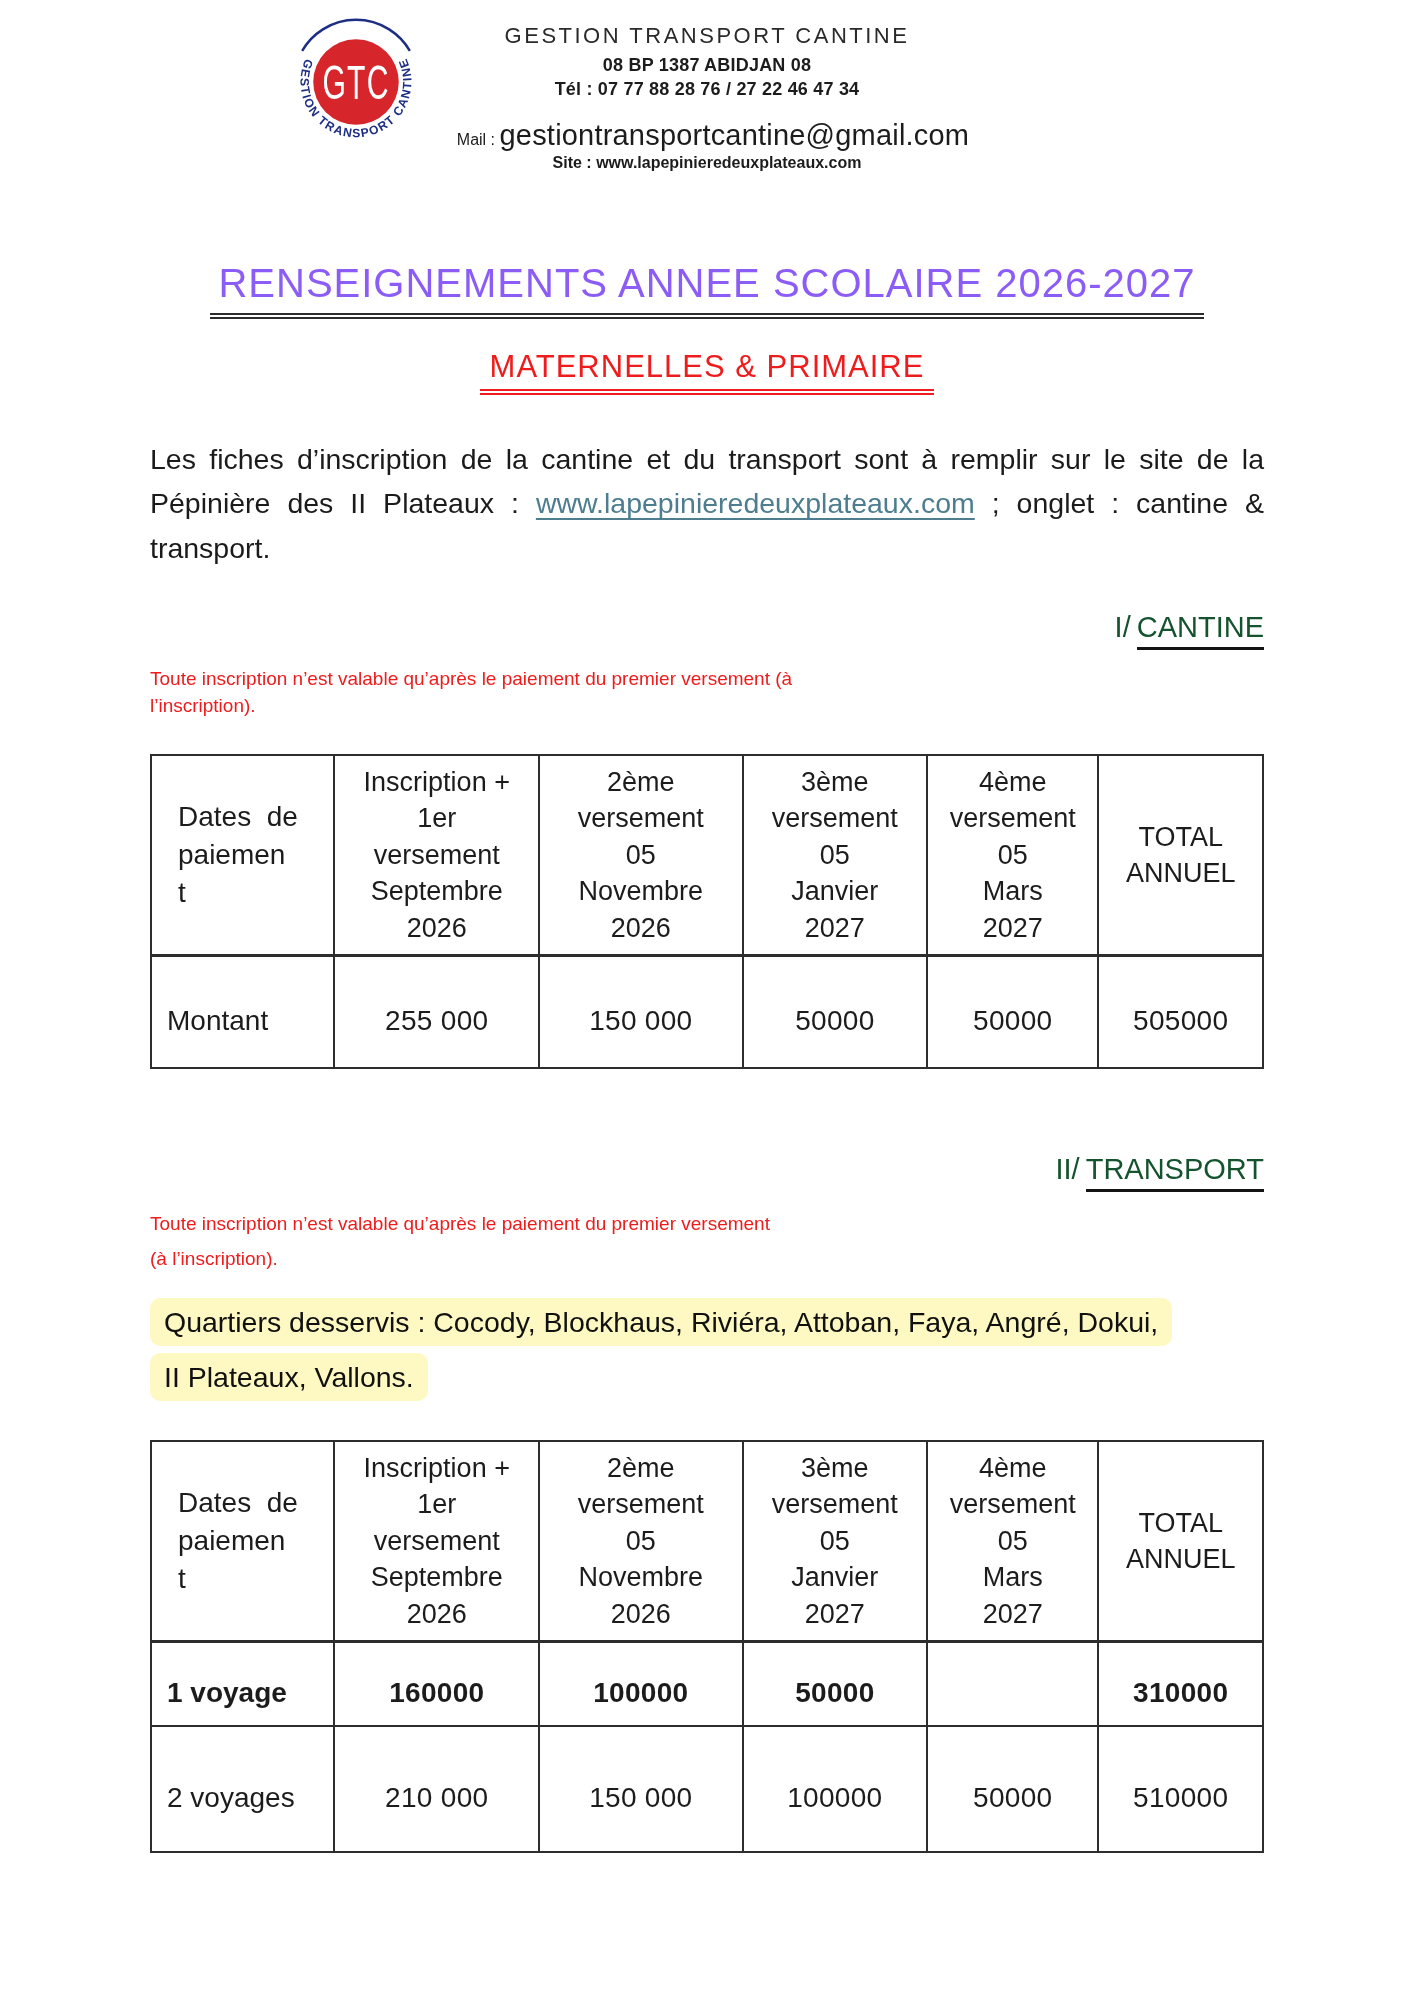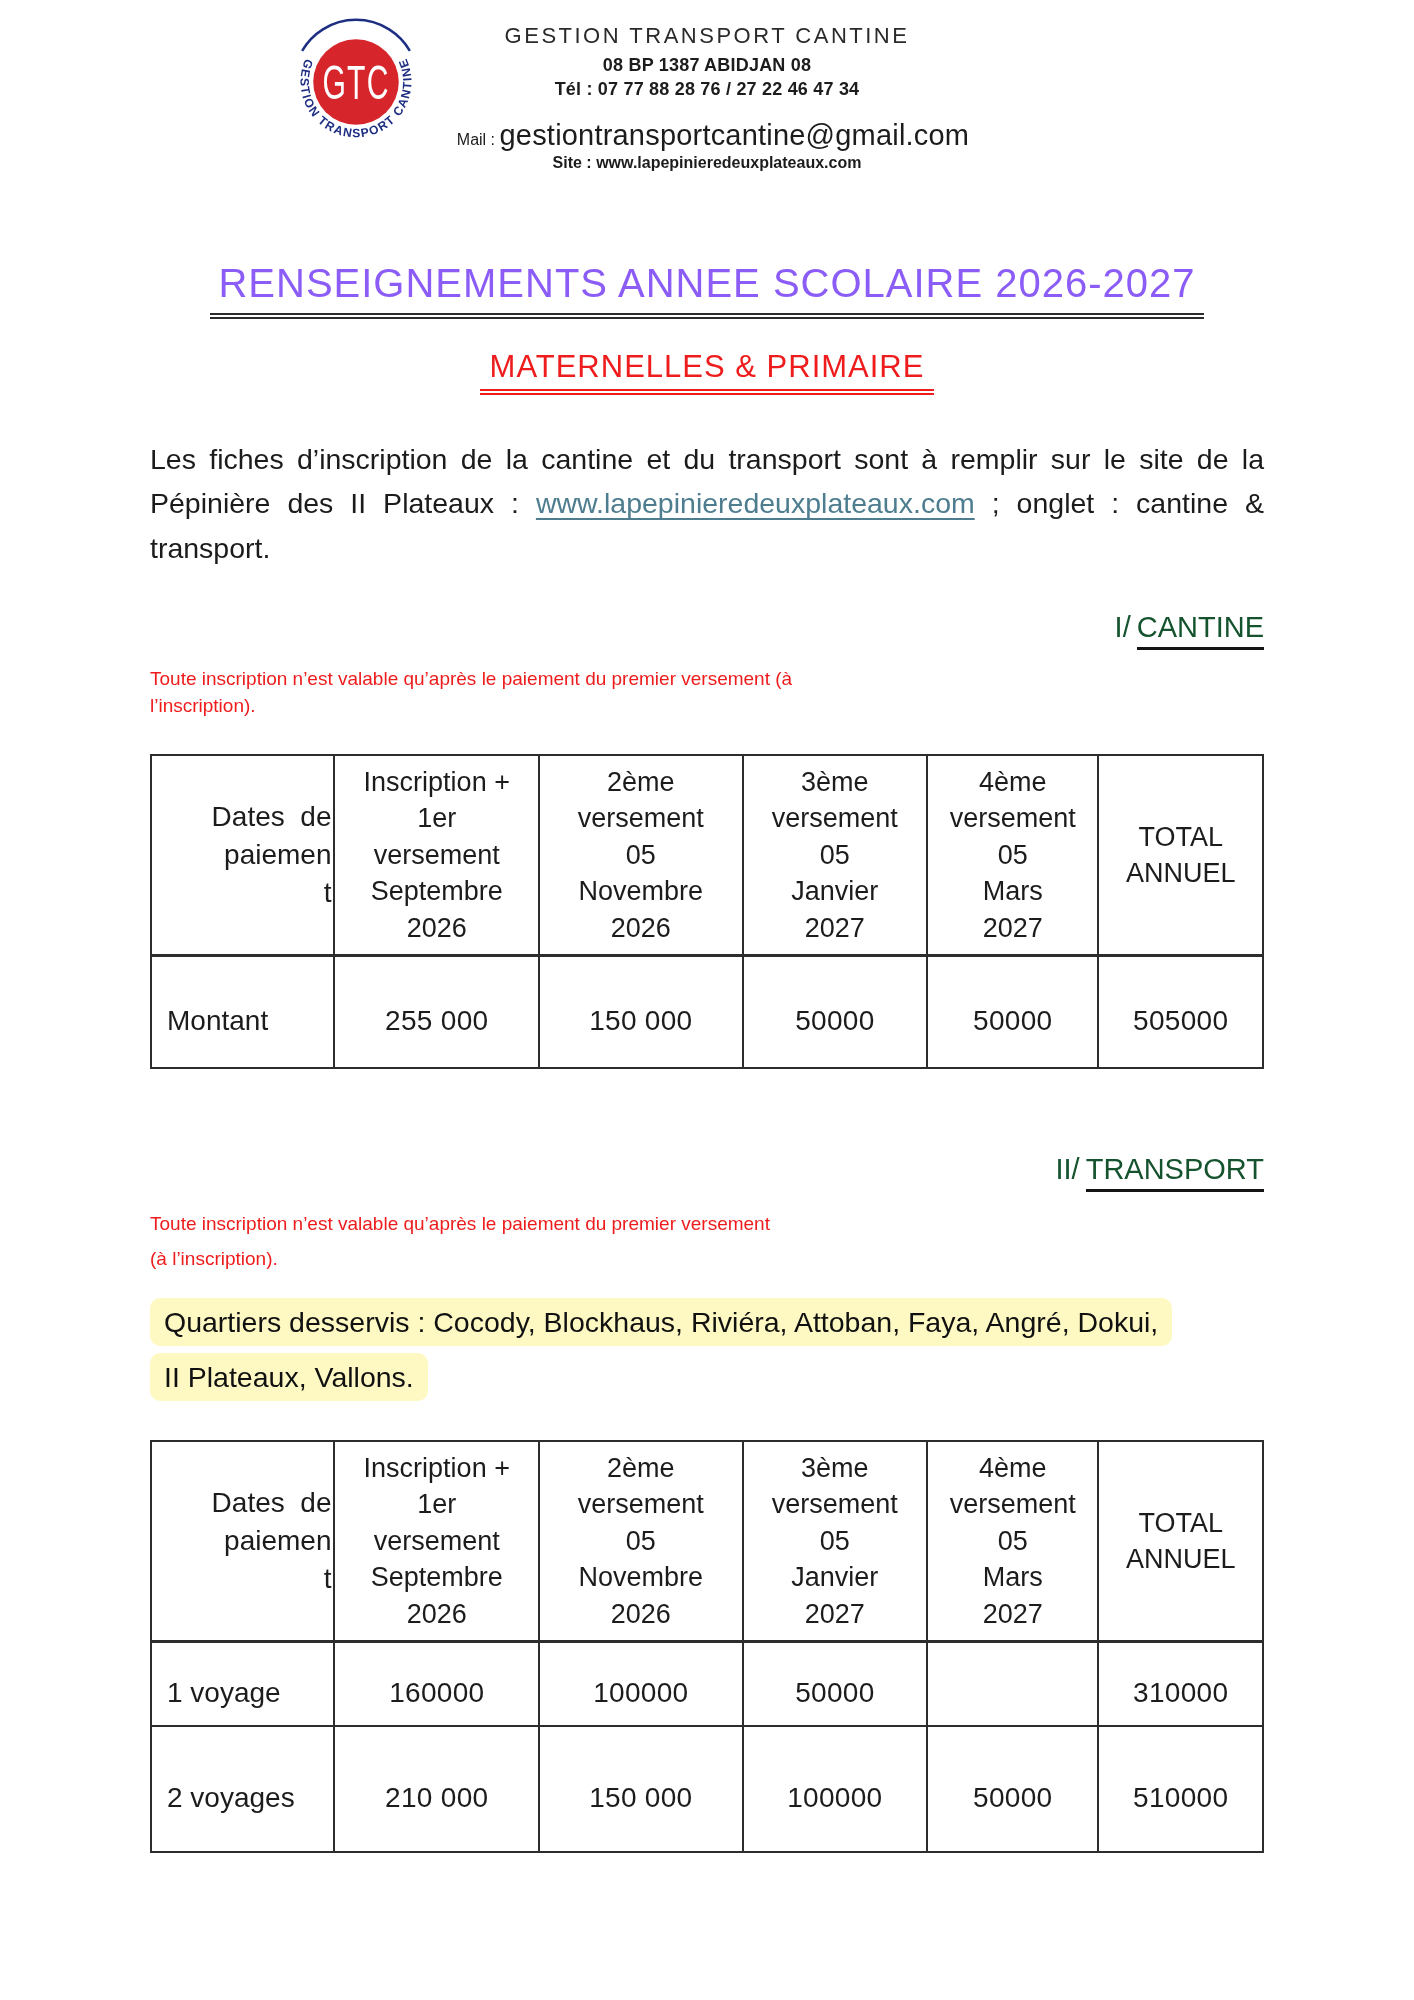--- a/index.html
+++ b/index.html
@@ -47,28 +47,28 @@
   .highlight{background:#fef9c3;border-radius:10px;padding:8px 14px;
              -webkit-box-decoration-break:clone;box-decoration-break:clone;white-space:pre-wrap;}
 
   
   .pay-table{width:100%;border-collapse:collapse;table-layout:fixed;}
   .t-cantine{margin-top:34px;}
   .t-transport{margin-top:34px;}
   .pay-table td{border:2px solid #2d2d2d;overflow:hidden;}
   .pay-table thead td{font-size:27px;text-align:center;vertical-align:middle;
                       white-space:pre-wrap;line-height:1.35;padding:8px 2px;border-bottom-width:3px;}
-  .pay-table thead td.first{text-align:right;padding-left:15px;font-size:28px;border-radius:7px;}
+  .pay-table thead td.first{text-align:left;padding-left:26px;font-size:28px;border-radius:7px;}
   .pay-table tbody td{font-size:28px;text-align:center;vertical-align:middle;
                       padding-top:26px;padding-bottom:8px;letter-spacing:.3px;}
   .pay-table tbody td.first{text-align:left;padding-left:15px;letter-spacing:0;}
   .t1-head{height:186px;}
   .t1-row{height:112px;}
   .t2-head{height:178px;}
-  .t2-row1{height:84px;}
+  .t2-row1{height:84px;font-weight:bold;}
   .t2-row2{height:126px;}
 </style>
 </head>
 <body>
 
 <div class="page">
 
   <header class="letterhead">
     <svg class="logo" viewBox="0 0 152 144">
       <path d="M 20.6 40 A 64 64 0 0 1 131.4 40" fill="none" stroke="#1d2e83" stroke-width="2.5"></path>

